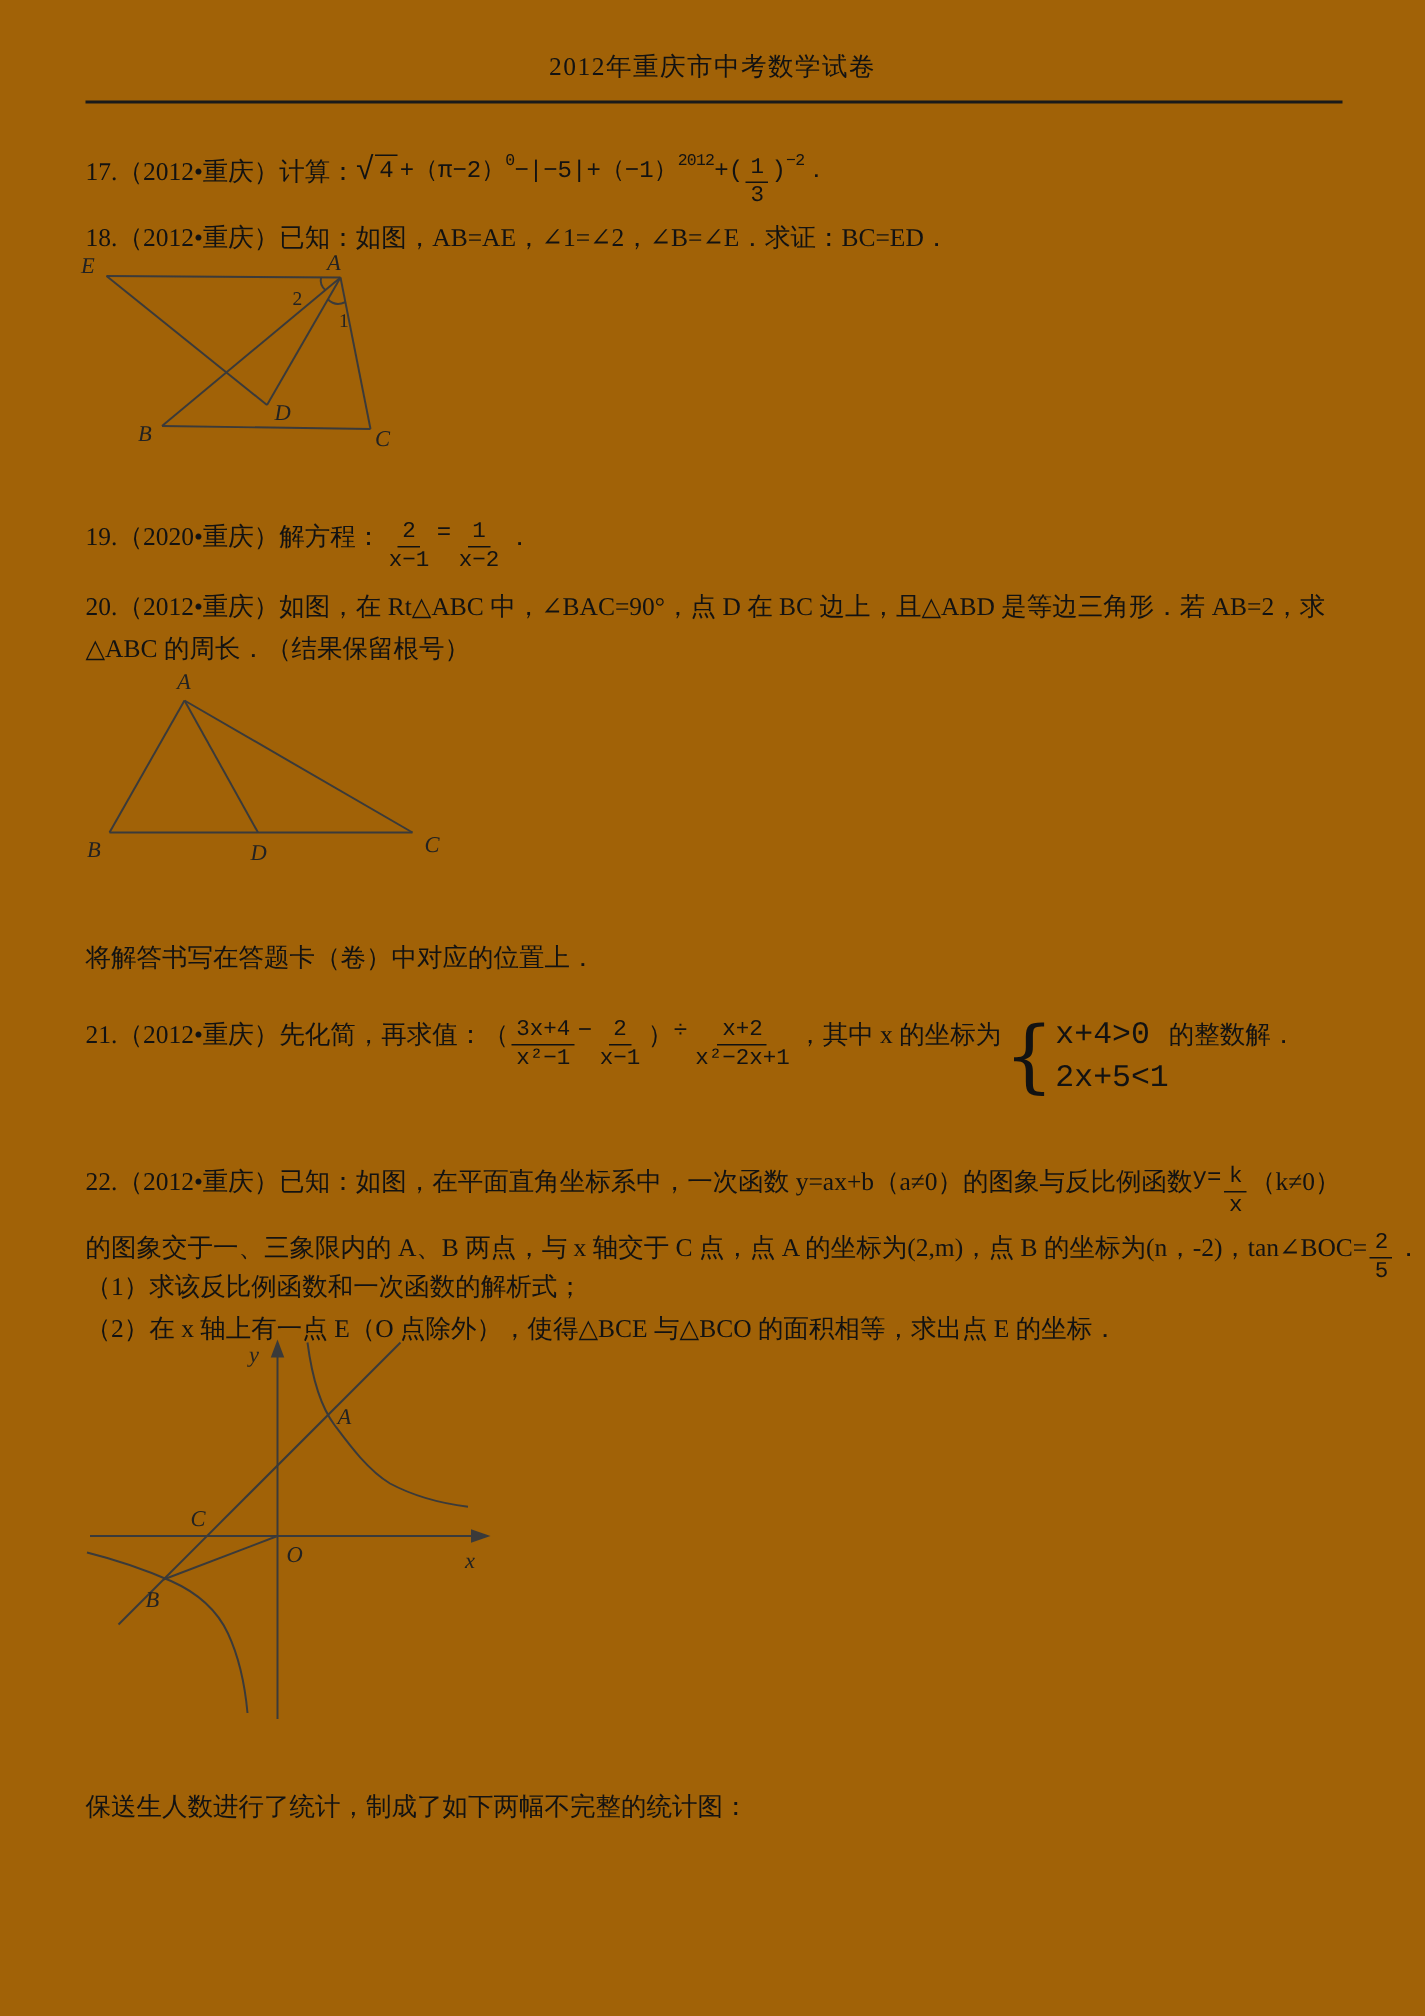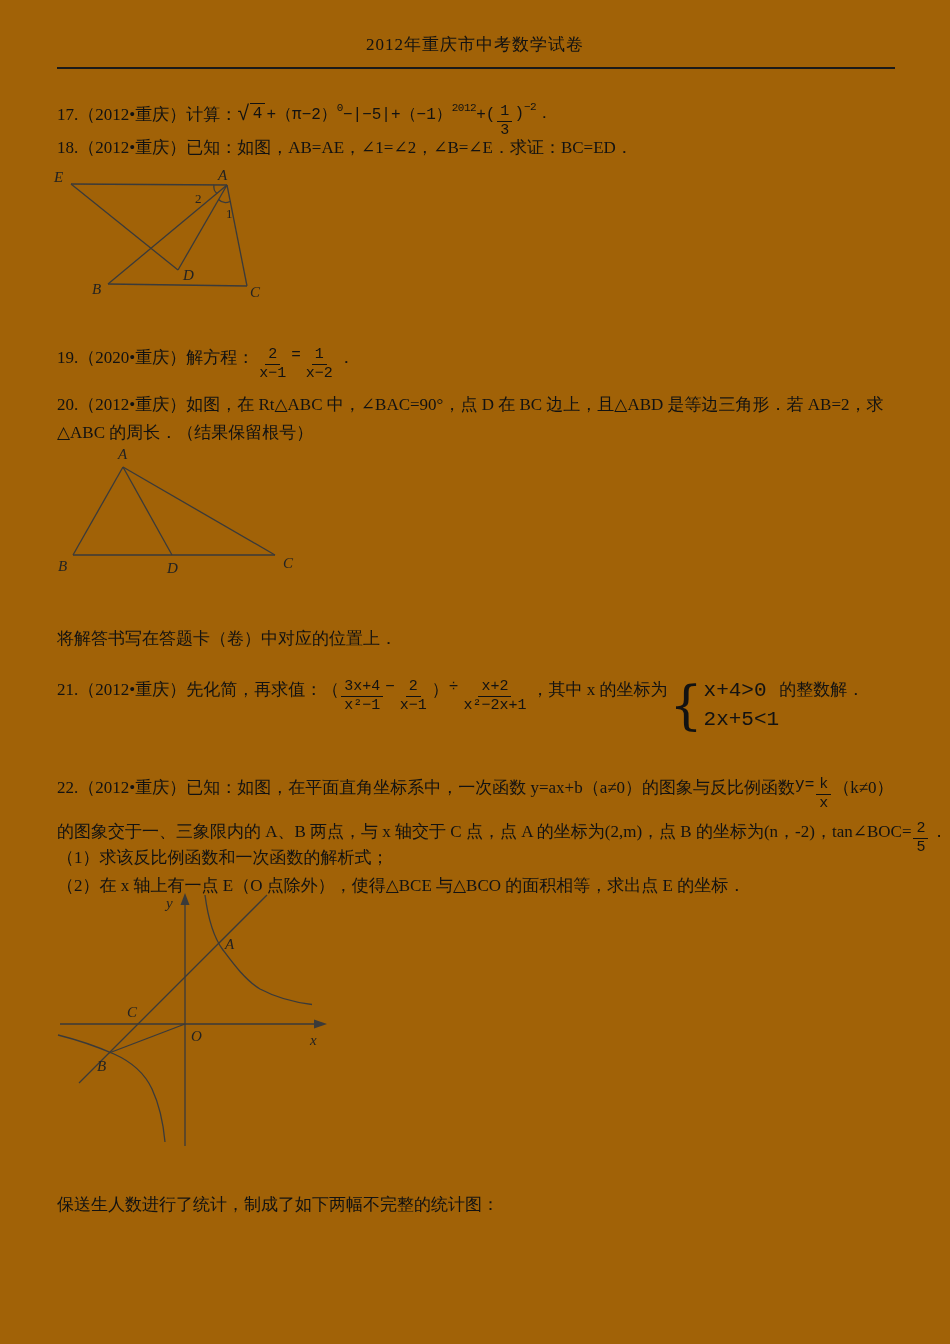--- a/index.html
+++ b/index.html
@@ -38,21 +38,21 @@
   <div class="header">2012年重庆市中考数学试卷</div>
   <div class="hr"></div>
 
   <div class="row" style="left:57px;top:80px;height:42px;">
     <span>17.（2012•重庆）计算：</span>
     <span class="fm"><span class="sqrt"><span class="rad">√</span><span class="arg">4</span></span><span>+（π−2）</span><sup>0</sup><span>−|−5|+（−1）</span><sup>2012</sup><span>+(</span></span>
     <span class="frac"><span class="num">1</span><span class="den">3</span></span>
     <span class="fm"><span>)</span><sup>−2</sup><span>．</span></span>
   </div>
 
-  <div class="tline" style="left:57px;top:138px;">18.（2012•重庆）已知：如图，AB=AE，∠1=∠2，∠B=∠E．求证：BC=ED．</div>
+  <div class="tline" style="left:57px;top:149px;">18.（2012•重庆）已知：如图，AB=AE，∠1=∠2，∠B=∠E．求证：BC=ED．</div>
 
   <svg style="left:50px;top:168px;" width="220" height="140" viewBox="0 0 220 140">
     <line x1="21" y1="16" x2="177" y2="17"></line>
     <line x1="21" y1="16" x2="128" y2="102"></line>
     <line x1="177" y1="17" x2="58" y2="116"></line>
     <line x1="177" y1="17" x2="128" y2="102"></line>
     <line x1="177" y1="17" x2="197" y2="118"></line>
     <line x1="58" y1="116" x2="197" y2="118"></line>
     <path d="M164,17 Q163,22 167,25.5"></path>
     <path d="M168.5,31.5 Q173.5,36.5 180,33.5"></path>

